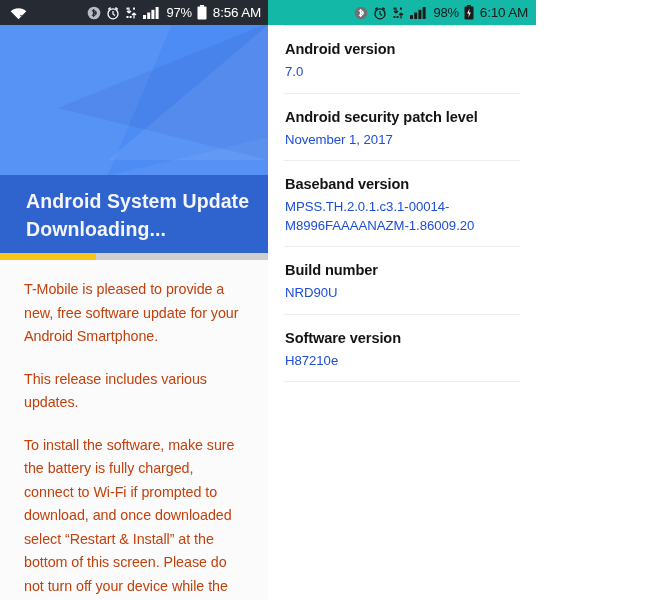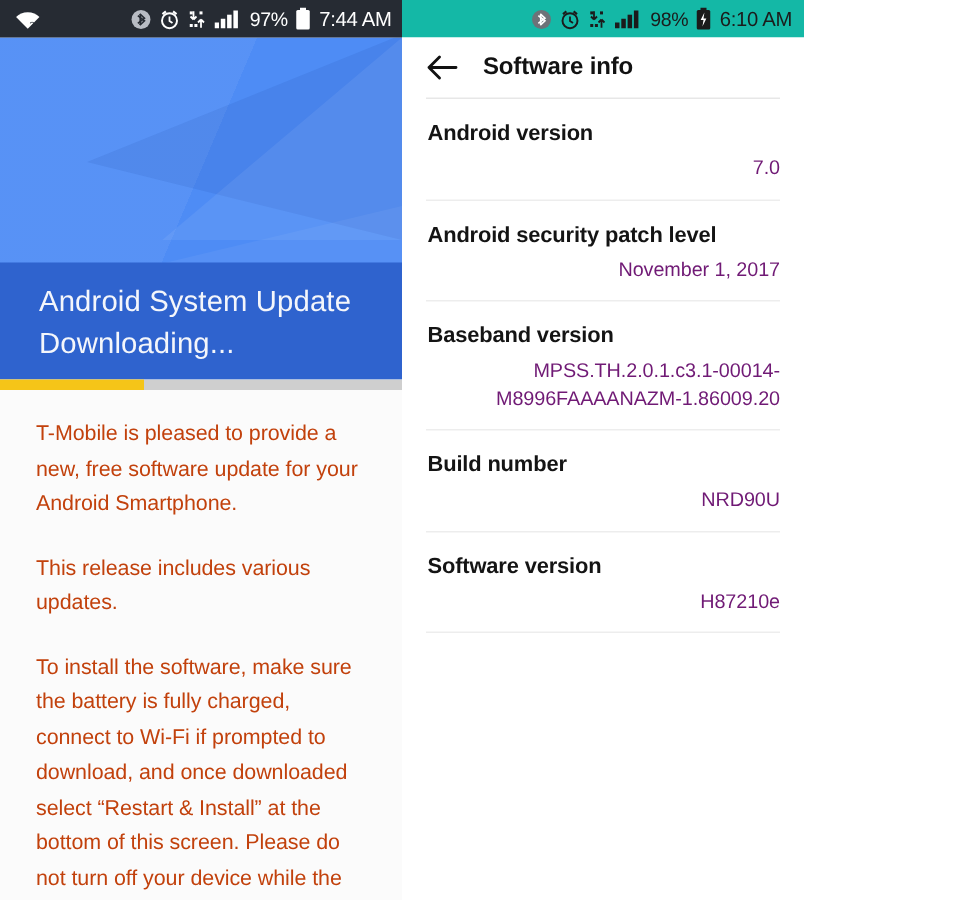--- a/index.html
+++ b/index.html
@@ -76,21 +76,21 @@
     position: absolute;
     left: 0; right: 0; bottom: 0;
     height: 78px;
     background: #2f63ce;
     padding: 12px 24px 0 26px;
   }
   .hero-title {
     color: #f4f6fb;
     font-size: 19.5px;
     line-height: 28px;
-    font-weight: 400;
+    font-weight: 700;
     letter-spacing: 0.1px;
     white-space: nowrap;
   }
   .progress-track {
     position: relative;
     height: 7px;
     width: 100%;
     background: #cfcfcf;
   }
   .progress-fill {
@@ -158,24 +158,23 @@
   .info-label {
     font-size: 14.6px;
     font-weight: 700;
     color: #141414;
     letter-spacing: -0.1px;
     line-height: 20px;
   }
   .info-value {
     margin-top: 4px;
     font-size: 13.2px;
-    color: #701a75;
+    color: #1d4ed8;
     line-height: 18.5px;
     letter-spacing: -0.05px;
-    text-align: right;
   }
 </style>
 </head>
 <body>
 
 <div class="screens">
 
   <div class="panel-left">
 
     <div class="statusbar-dark">
@@ -220,21 +219,21 @@
             <rect x="12.6" y="1" width="3" height="12" fill="#ffffff"></rect>
           </svg>
         </span>
         <span class="sb-pct">97%</span>
         <span class="sb-icon">
           <svg width="10" height="15" viewBox="0 0 10 15">
             <rect x="3" y="0" width="4" height="1.8" fill="#ffffff"></rect>
             <rect x="0.5" y="1.6" width="9" height="13" rx="1" fill="#ffffff"></rect>
           </svg>
         </span>
-        <span class="sb-time">7:44 AM</span>
+        <span class="sb-time">8:56 AM</span>
       </div>
     </div>
 
     <div class="hero">
       <div class="hero-shade-a"></div>
       <div class="hero-wedge1"></div>
       <div class="hero-wedge2"></div>
       <div class="hero-wedge3"></div>
       <div class="hero-band">
         <div class="hero-title">Android System Update</div>
@@ -293,28 +292,20 @@
       <span class="sb-icon">
         <svg width="10" height="15" viewBox="0 0 10 15">
           <rect x="3" y="0" width="4" height="1.8" fill="#1b1b1b"></rect>
           <rect x="0.5" y="1.6" width="9" height="13" rx="1" fill="#1b1b1b"></rect>
           <path d="M5.6 3.4L3.1 8.4H5L4.3 12.6L6.9 7.4H5L5.6 3.4Z" fill="#ffffff"></path>
         </svg>
       </span>
       <span class="sb-time">6:10 AM</span>
     </div>
 
-    <div class="appbar">
-      <span class="back-icon">
-        <svg width="22" height="18" viewBox="0 0 22 18">
-          <path d="M20 9H2M2 9L9 2M2 9L9 16" stroke="#121212" stroke-width="1.9" fill="none" stroke-linecap="round" stroke-linejoin="round"></path>
-        </svg>
-      </span>
-      <span class="appbar-title">Software info</span>
-    </div>
     <div class="appbar-rule"></div>
 
     <div class="info-list">
       <div class="info-row">
         <div class="info-label">Android version</div>
         <div class="info-value">7.0</div>
       </div>
       <div class="info-row">
         <div class="info-label">Android security patch level</div>
         <div class="info-value">November 1, 2017</div>

